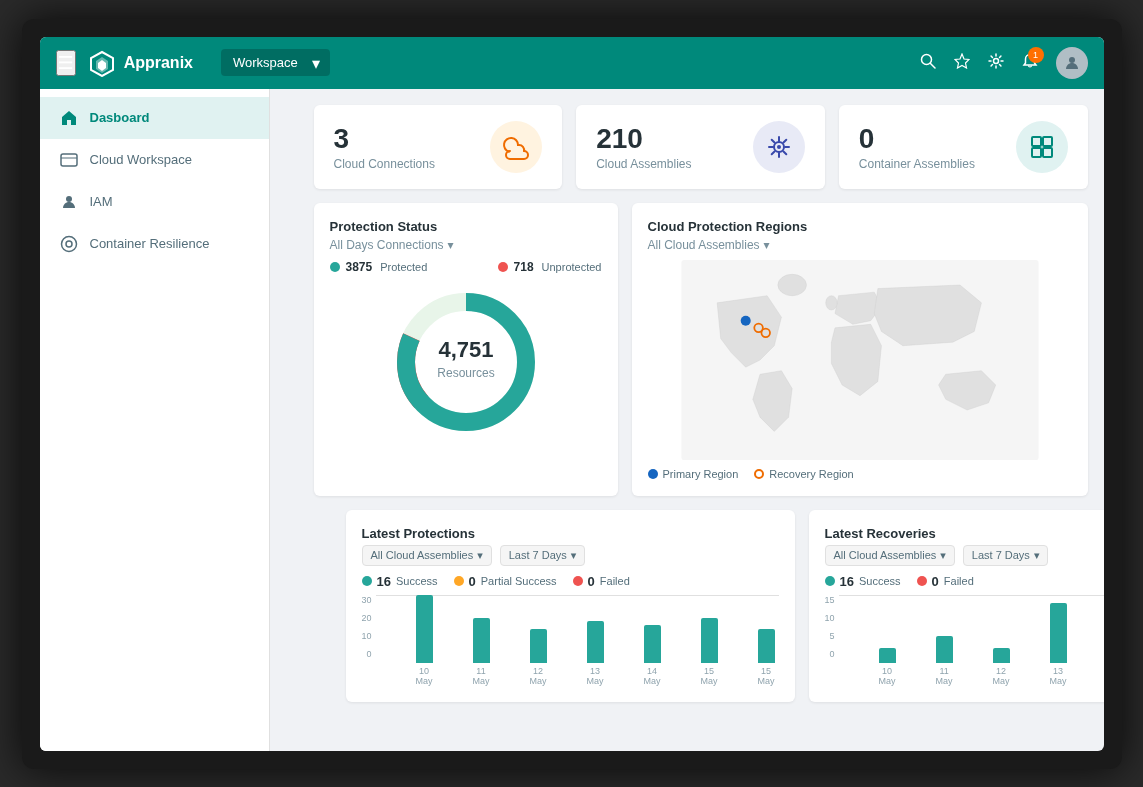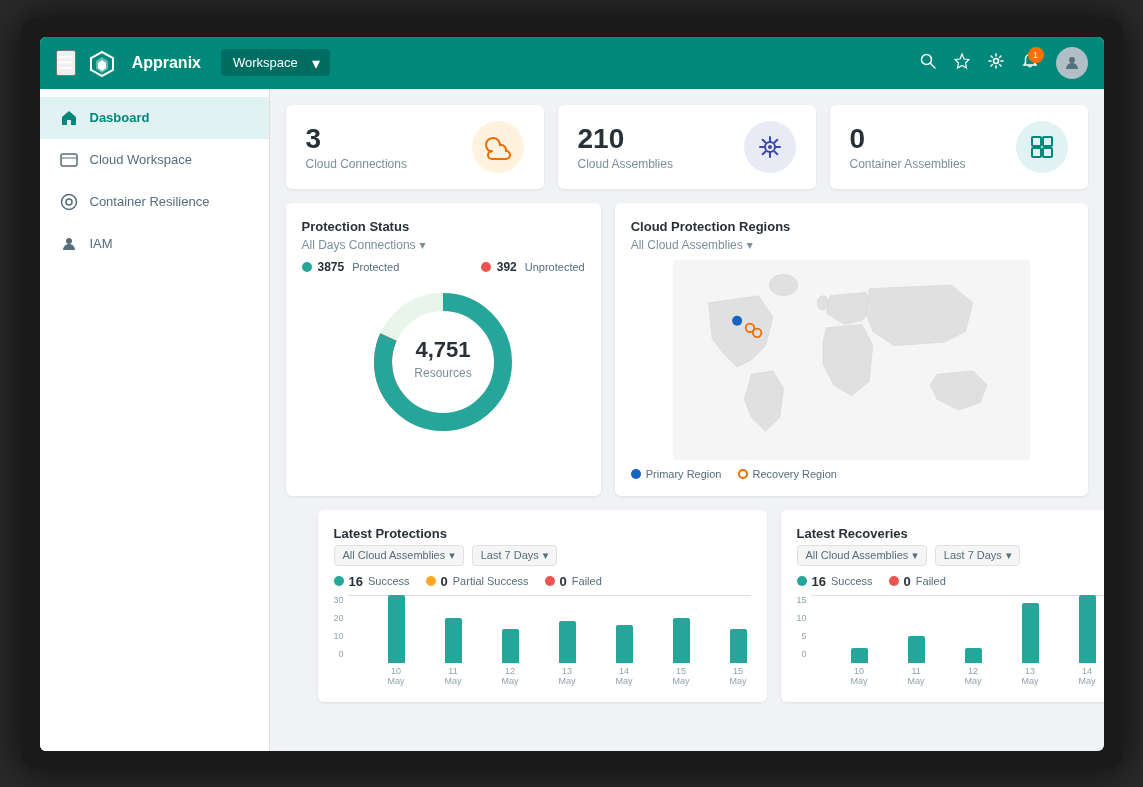--- a/index.html
+++ b/index.html
@@ -39,22 +39,22 @@
     }
     .nav-menu-icon {
       color: white;
       font-size: 18px;
       margin-right: 12px;
       cursor: pointer;
     }
     .nav-logo {
       display: flex;
       align-items: center;
-      gap: 16px;
-      margin-right: 20px;
+      gap: 8px;
+      margin-right: 28px;
     }
     .nav-logo-icon {
       width: 28px;
       height: 28px;
     }
     .nav-logo-text {
       color: white;
       font-size: 16px;
       font-weight: 600;
     }
@@ -119,20 +119,21 @@
       justify-content: center;
       color: #546e7a;
       font-size: 16px;
       cursor: pointer;
     }
     
     .app-body {
       display: flex;
       flex: 1;
       overflow: hidden;
+      gap: 28px;
     }
     
     .sidebar {
       width: 230px;
       background: white;
       flex-shrink: 0;
       padding-top: 8px;
       border-right: 1px solid #e0e0e0;
     }
     .sidebar-item {
@@ -445,32 +446,32 @@
           <span>Dasboard</span>
         </div>
         <div class="sidebar-item">
           <svg viewBox="0 0 18 18" fill="currentColor">
               <rect x="1" y="3" width="16" height="12" rx="2" fill="none" stroke="currentColor" stroke-width="1.5"></rect>
               <line x1="1" y1="7" x2="17" y2="7" stroke="currentColor" stroke-width="1.2"></line>
             </svg>
           <span>Cloud Workspace</span>
         </div>
         <div class="sidebar-item">
+          <svg viewBox="0 0 18 18" fill="currentColor">
+              <circle cx="9" cy="6" r="3"></circle>
+              <path d="M3 15c0-3.3 2.7-6 6-6s6 2.7 6 6"></path>
+            </svg>
+          <span>IAM</span>
+        </div>
+        <div class="sidebar-item">
           <svg viewBox="0 0 18 18" fill="none">
               <circle cx="9" cy="9" r="7.5" stroke="currentColor" stroke-width="1.5"></circle>
               <circle cx="9" cy="9" r="3" stroke="currentColor" stroke-width="1.5"></circle>
             </svg>
           <span>Container Resilience</span>
-        </div>
-        <div class="sidebar-item">
-          <svg viewBox="0 0 18 18" fill="currentColor">
-              <circle cx="9" cy="6" r="3"></circle>
-              <path d="M3 15c0-3.3 2.7-6 6-6s6 2.7 6 6"></path>
-            </svg>
-          <span>IAM</span>
         </div>
       </aside>
 
       <main class="main-content">
 
         <div class="stats-row">
           <div class="stat-card">
             <div class="stat-info">
               <div class="stat-number">3</div>
               <div class="stat-label">Cloud Connections</div>
@@ -520,21 +521,21 @@
               <span>▾</span>
             </div>
             <div class="protection-legend">
               <div class="legend-item">
                 <div class="legend-dot" style="background:#26a69a;"></div>
                 <span class="legend-count">3875</span>
                 <span>Protected</span>
               </div>
               <div class="legend-item">
                 <div class="legend-dot" style="background:#ef5350;"></div>
-                <span class="legend-count">392</span>
+                <span class="legend-count">718</span>
                 <span>Unprotected</span>
               </div>
             </div>
             <div class="donut-wrapper">
               <svg width="160" height="160" viewBox="0 0 160 160">
                 <circle cx="80" cy="80" r="60" fill="none" stroke="#e8f5e9" stroke-width="18"></circle>
 
                 <circle cx="80" cy="80" r="60" fill="none" stroke="#ef5350" stroke-width="18" stroke-dasharray="69.4 307.9" stroke-dashoffset="-238.6" transform="rotate(-90 80 80)"></circle>
 
                 <circle cx="80" cy="80" r="60" fill="none" stroke="#26a69a" stroke-width="18" stroke-dasharray="307.9 377.0" stroke-dashoffset="0" transform="rotate(-90 80 80)"></circle>

